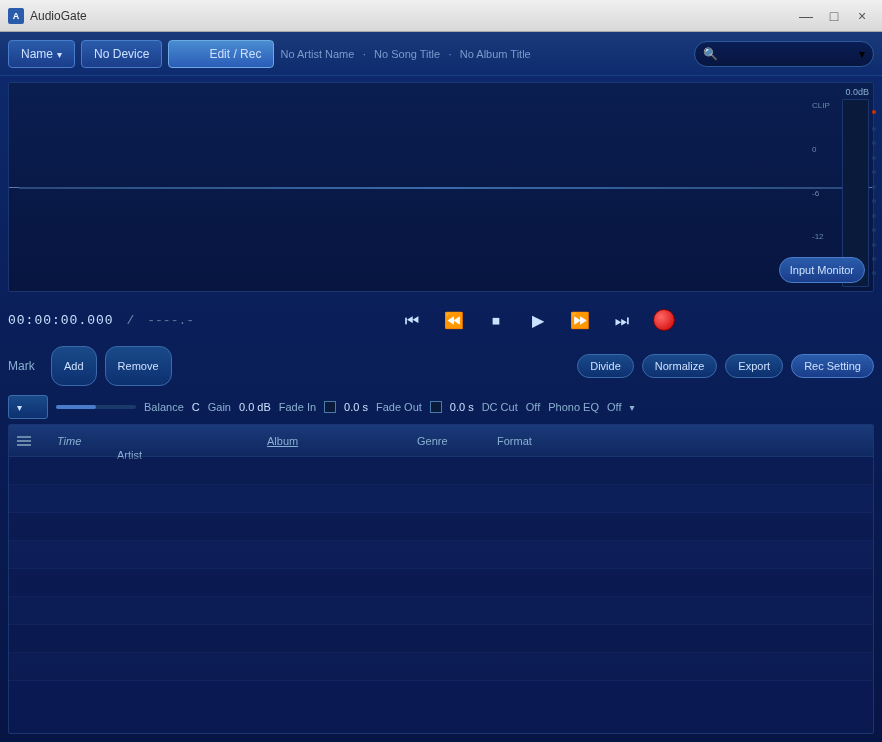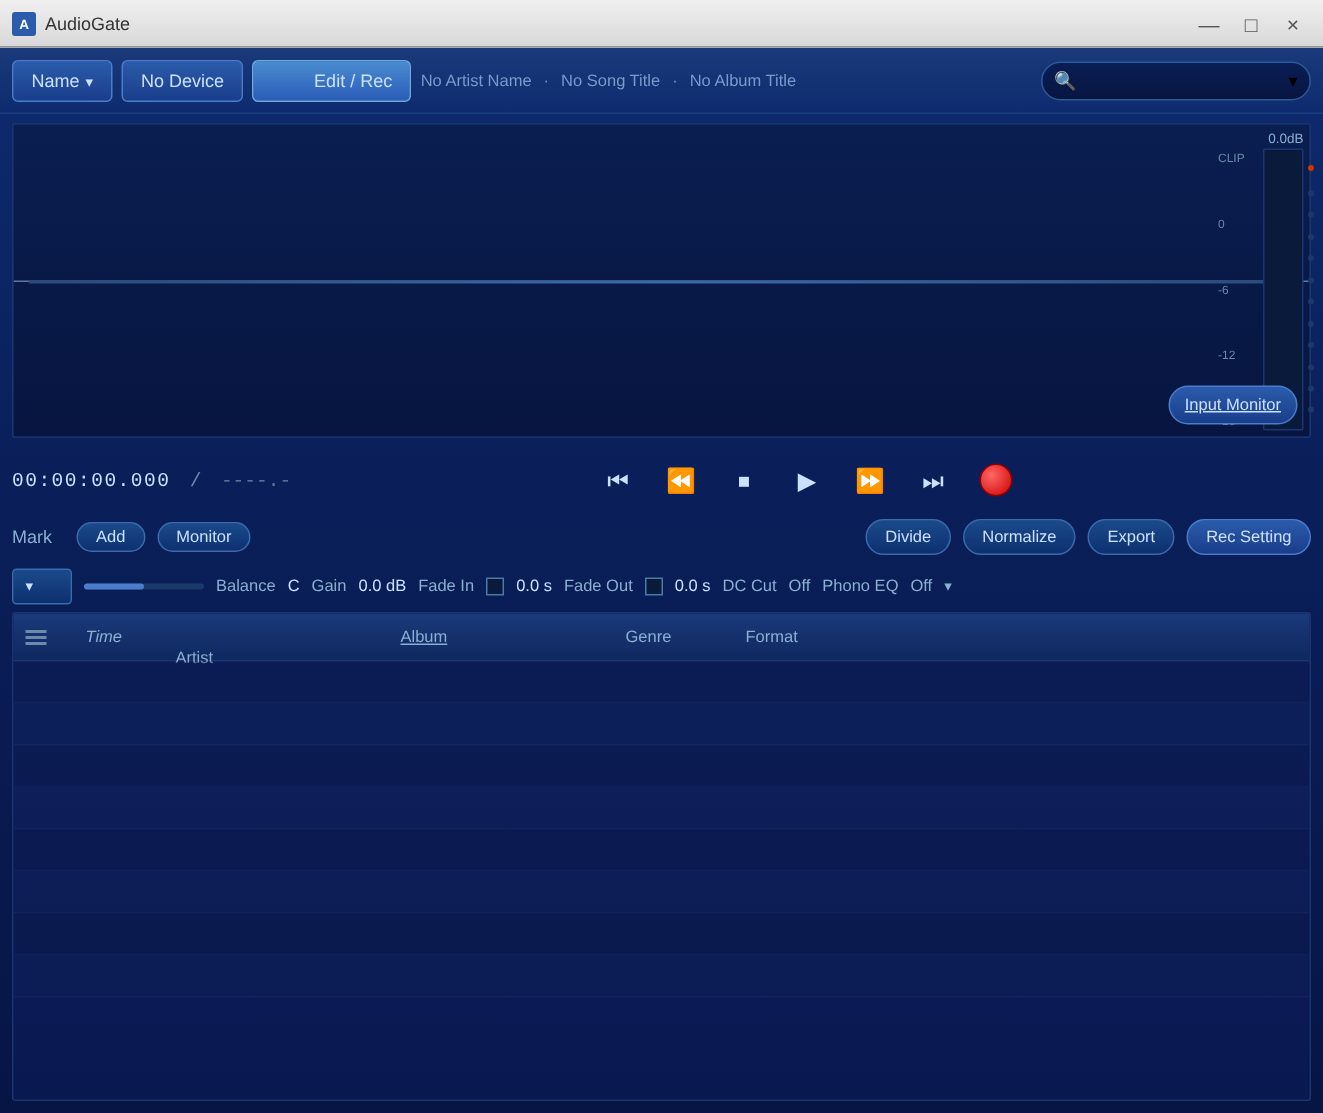--- a/index.html
+++ b/index.html
@@ -259,21 +259,21 @@
       display: flex;
       align-items: center;
       gap: 8px;
     }
     .mark-label {
       color: #8ab0d0;
       font-size: 12px;
       min-width: 35px;
     }
     .small-btn {
-      height: 20px;
+      height: 40px;
       padding: 0 12px;
       background: linear-gradient(180deg, #1a4a8a 0%, #0d3070 100%);
       border: 1px solid #3a6aaa;
       border-radius: 12px;
       color: #cce0ff;
       font-size: 11px;
       cursor: pointer;
     }
     .mark-spacer { flex: 1; }
     .action-btn {
@@ -497,21 +497,21 @@
               <div style="width:4px;height:4px;border-radius:50%;background:#1a3a6a;"></div>
               <div style="width:4px;height:4px;border-radius:50%;background:#1a3a6a;"></div>
               <div style="width:4px;height:4px;border-radius:50%;background:#1a3a6a;"></div>
               <div style="width:4px;height:4px;border-radius:50%;background:#1a3a6a;"></div>
             </div>
           </div>
         </div>
       </div>
     </div>
 
-    <button class="input-monitor-btn" style="position:absolute;right:8px;bottom:8px;text-decoration:underline;">Input Monitor</button>
+    <button class="input-monitor-btn" style="position:absolute;right:8px;bottom:8px;">Input Monitor</button>
   </div>
 
   <div class="controls-area">
     <span class="time-display">
       <span>00:00:00.000</span>
       <span class="time-separator">/</span>
     </span>
     <span class="time-counter">----.-</span>
     <div class="transport-controls">
       <button class="transport-btn">
@@ -534,21 +534,21 @@
       </button>
       <button class="record-btn">
         <div class="record-dot"></div>
       </button>
     </div>
   </div>
 
   <div class="mark-controls">
     <span class="mark-label">Mark</span>
     <button class="small-btn">Add</button>
-    <button class="small-btn">Monitor</button>
+    <button class="small-btn">Remove</button>
     <div class="mark-spacer"></div>
     <button class="action-btn">Divide</button>
     <button class="action-btn">Normalize</button>
     <button class="action-btn">Export</button>
     <button class="action-btn accent">Rec Setting</button>
   </div>
 
   <div class="audio-settings">
     <div class="dropdown-btn">
       <span class="chevron-down"></span>

